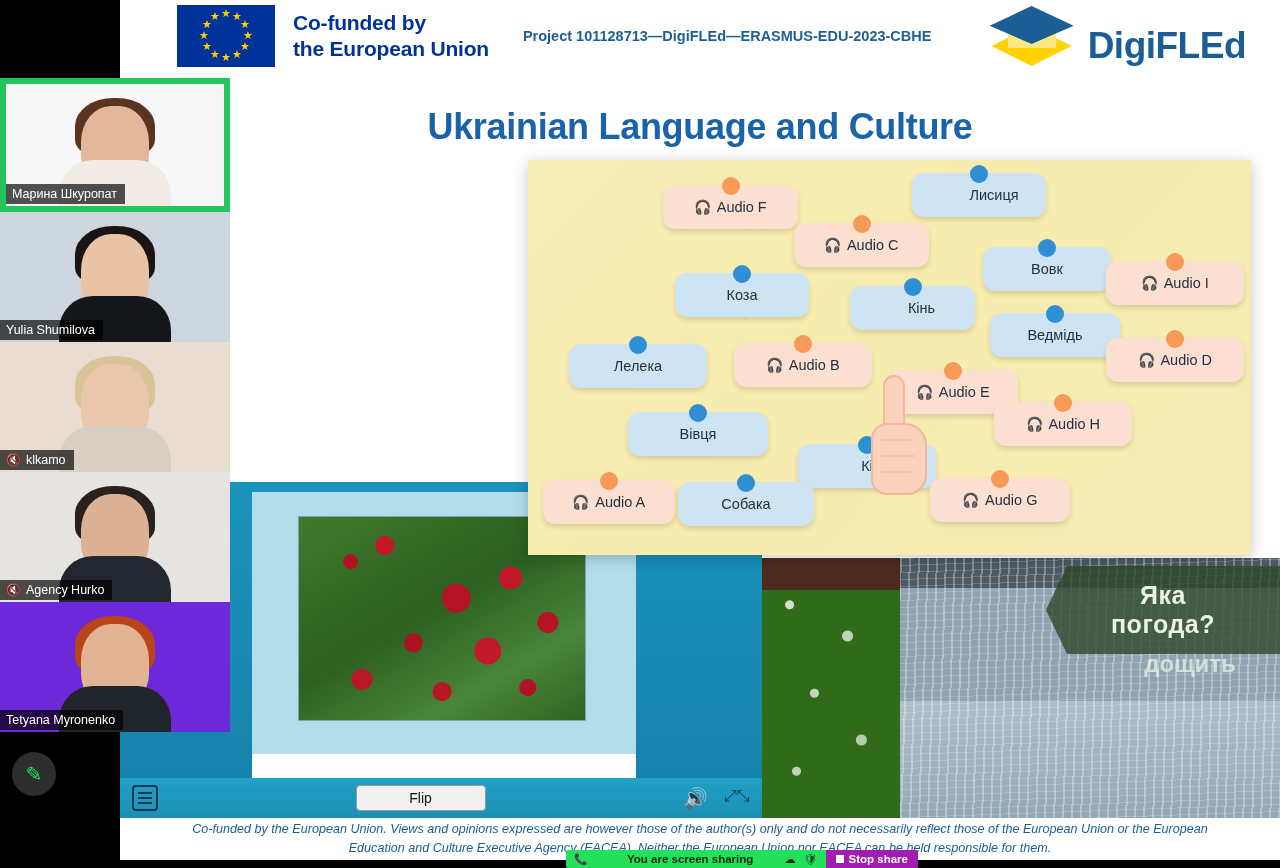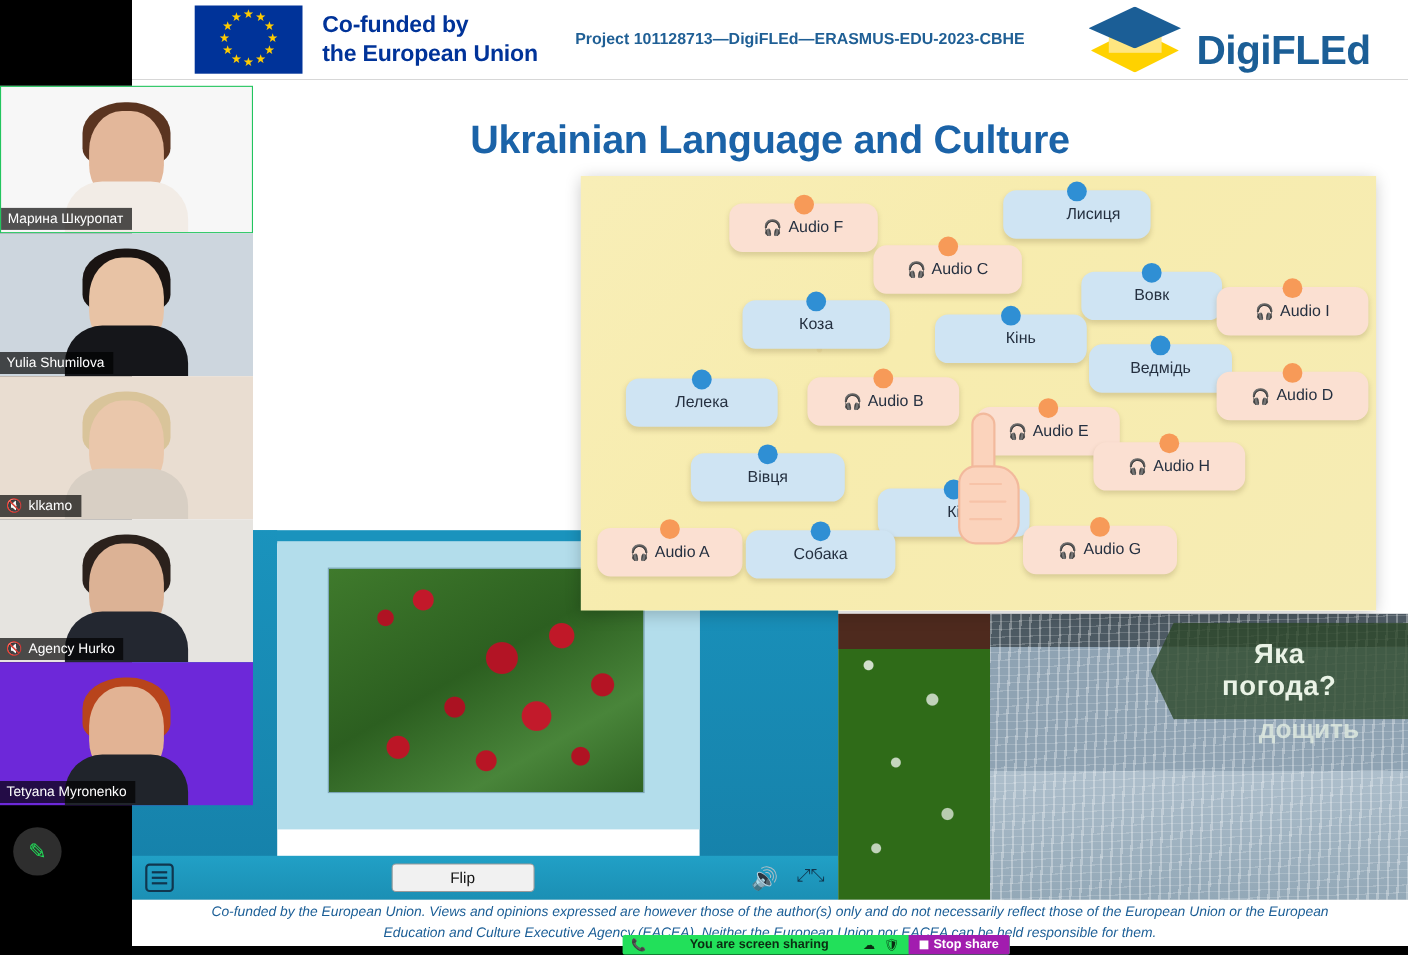--- a/index.html
+++ b/index.html
@@ -234,21 +234,21 @@
   .vid-strip { position:absolute; left:0; top:78px; width:230px; height:658px; }
   .vid {
     position:relative; width:230px; height:130px; overflow:hidden;
   }
   .vid .name {
     position:absolute; left:0; bottom:2px; background:rgba(0,0,0,.68);
     color:#fff; font-size:12.5px; padding:3px 8px 3px 6px; display:flex; align-items:center; gap:5px;
     max-width:100%;
   }
   .mute { color:#ff3b30; font-weight:bold; font-size:12px; }
-  .vid.active { border:1px solid #22c55e; height:134px; width:230px; }
+  .vid.active { border:6px solid #22c55e; height:134px; width:230px; }
   .face {
     position:absolute; left:50%; margin-left:-34px; top:22px;
     width:68px; height:82px; border-radius:44% 44% 40% 40%;
   }
   .body {
     position:absolute; left:50%; margin-left:-56px; bottom:0;
     width:112px; height:46px; border-radius:34px 34px 0 0;
   }
   .hairv { position:absolute; left:50%; margin-left:-40px; top:14px; width:80px; height:58px;
     border-radius:48% 48% 28% 28%; }
@@ -344,21 +344,21 @@
       </div>
       <div class="card audio" style="left: 578px; top: 101px; width: 138px;">
         <span class="dot"></span>
         <span class="hp">🎧</span>
         <span>Audio I</span>
       </div>
       <div class="card word" style="left: 147px; top: 113px; width: 134px;">
         <span class="dot"></span>
         <span>Коза</span>
       </div>
-      <div class="card word" style="left: 322px; top: 126px; width: 138px; padding-left: 32px;">
+      <div class="card word" style="left: 322px; top: 126px; width: 125px; padding-left: 32px;">
         <span class="dot"></span>
         <span>Кінь</span>
       </div>
       <div class="card word" style="left: 462px; top: 153px; width: 130px;">
         <span class="dot"></span>
         <span>Ведмідь</span>
       </div>
       <div class="card audio" style="left: 578px; top: 178px; width: 138px;">
         <span class="dot"></span>
         <span class="hp">🎧</span>

